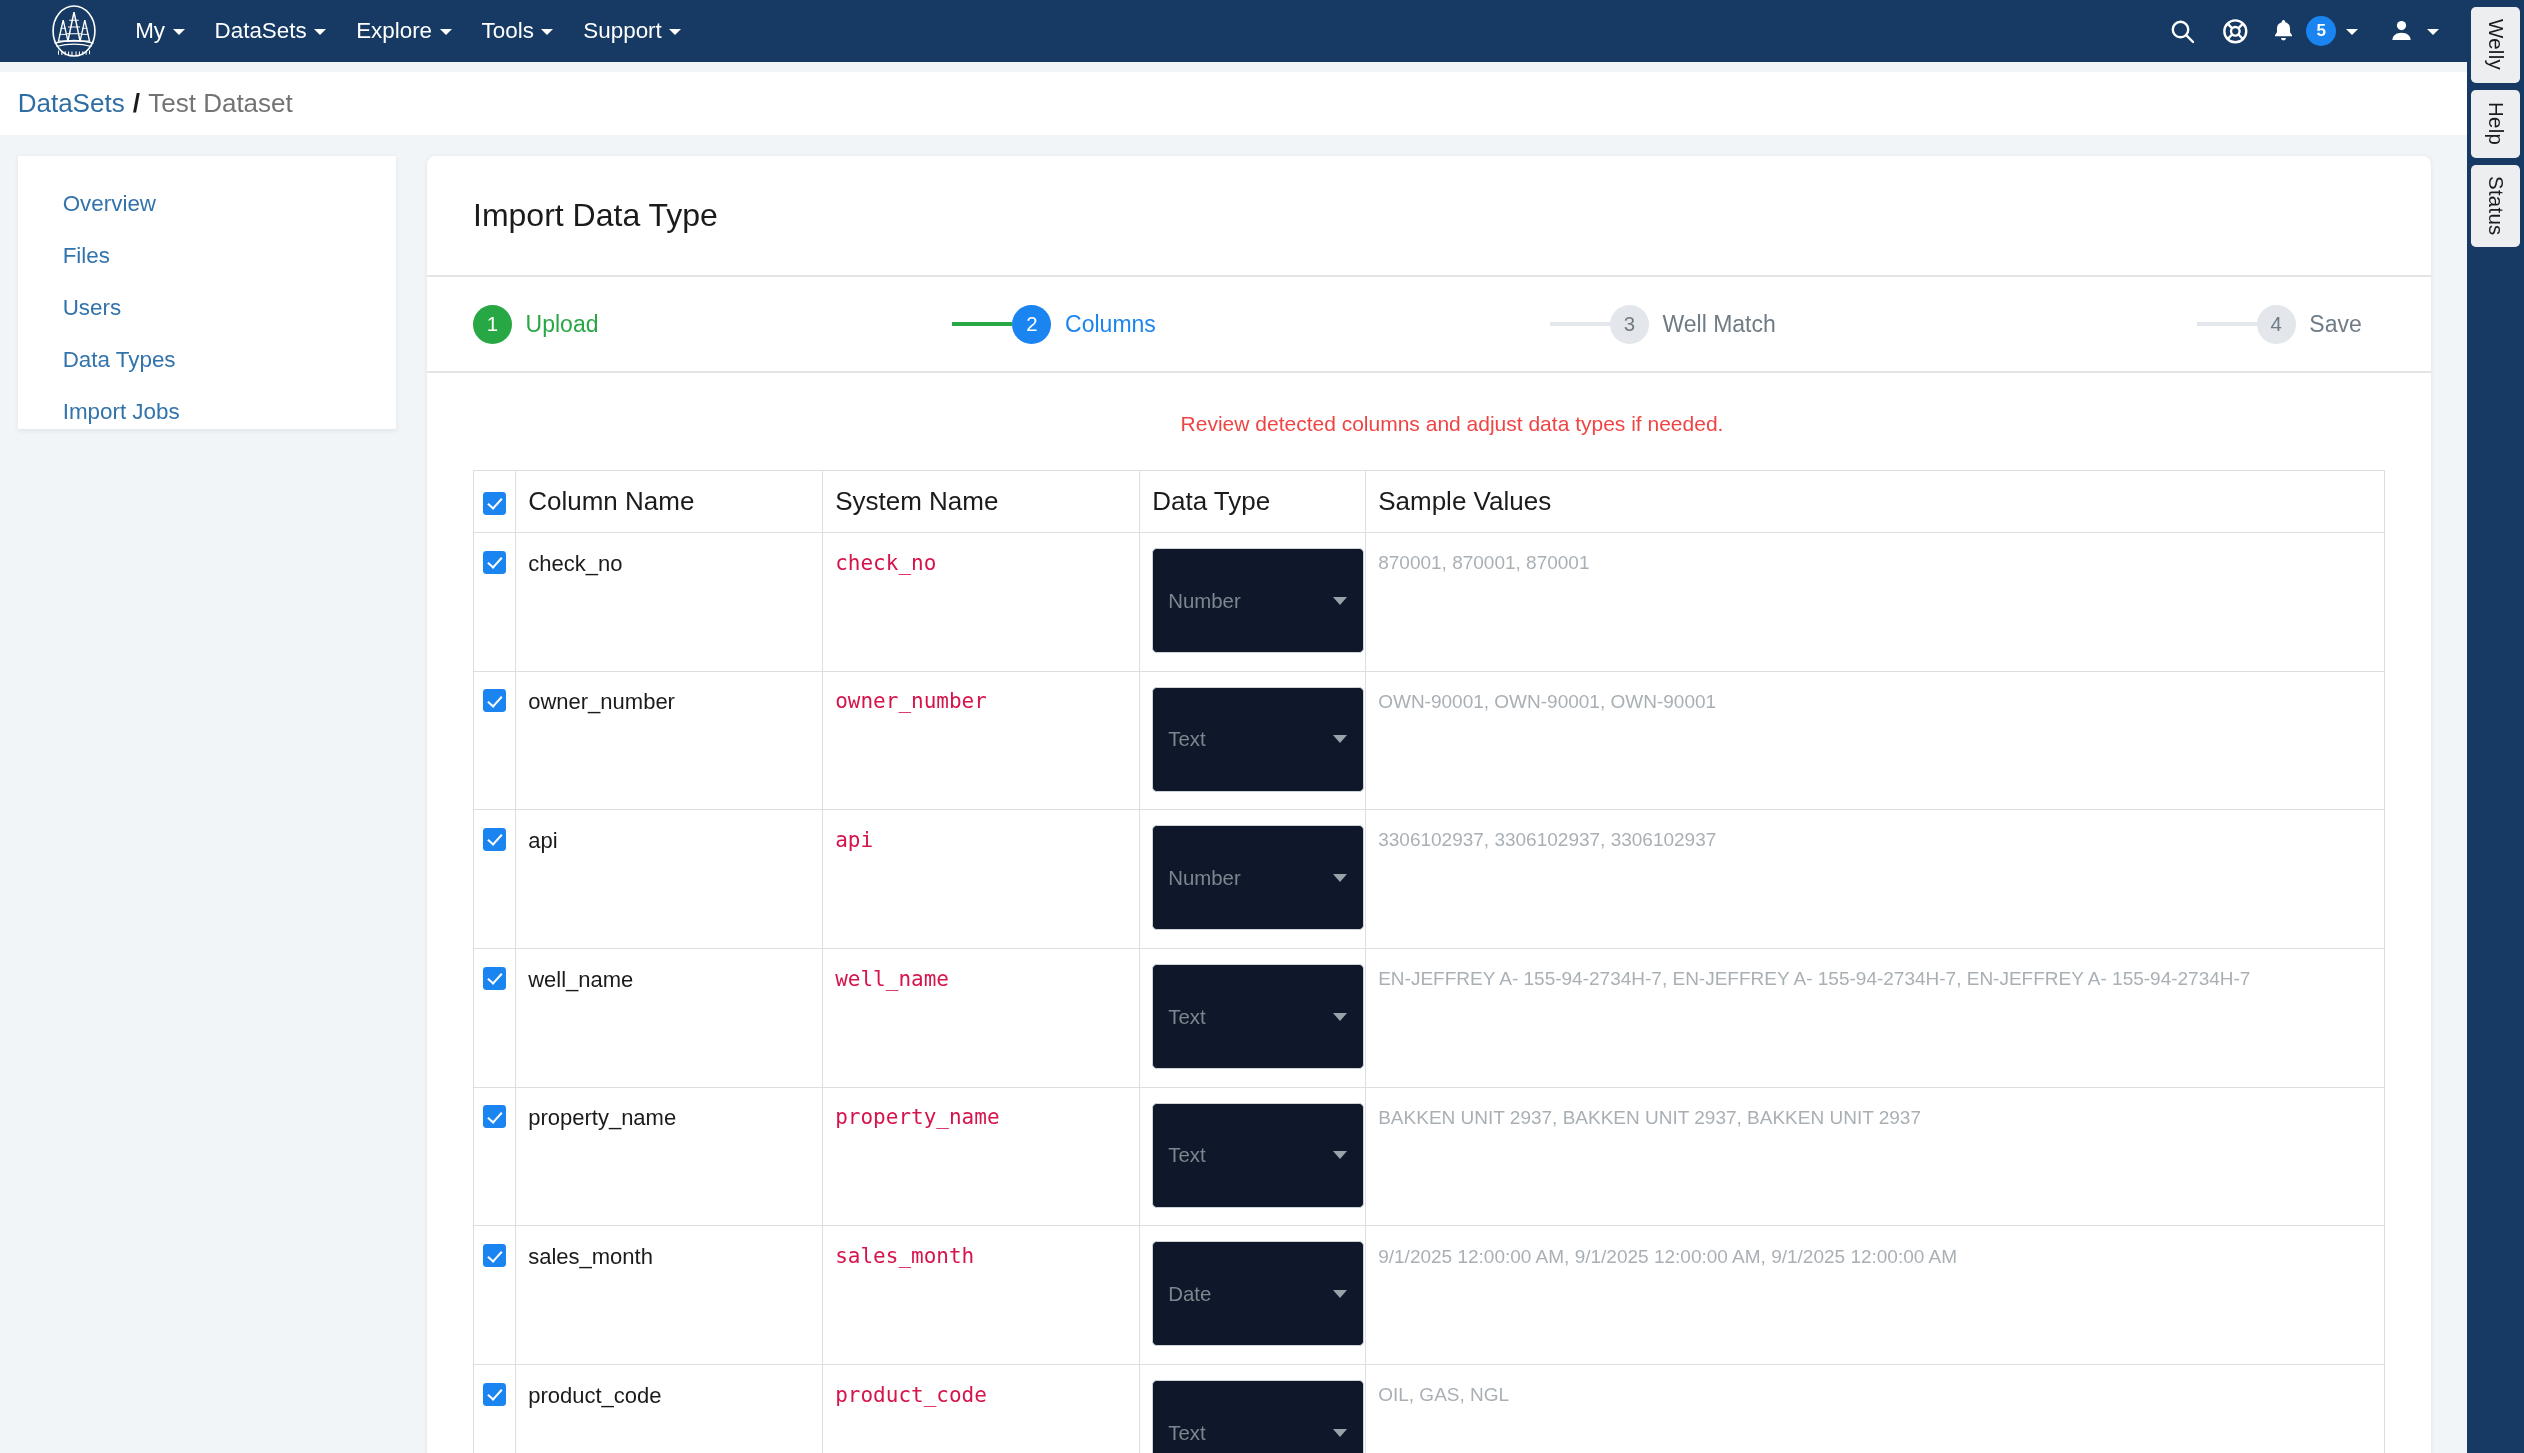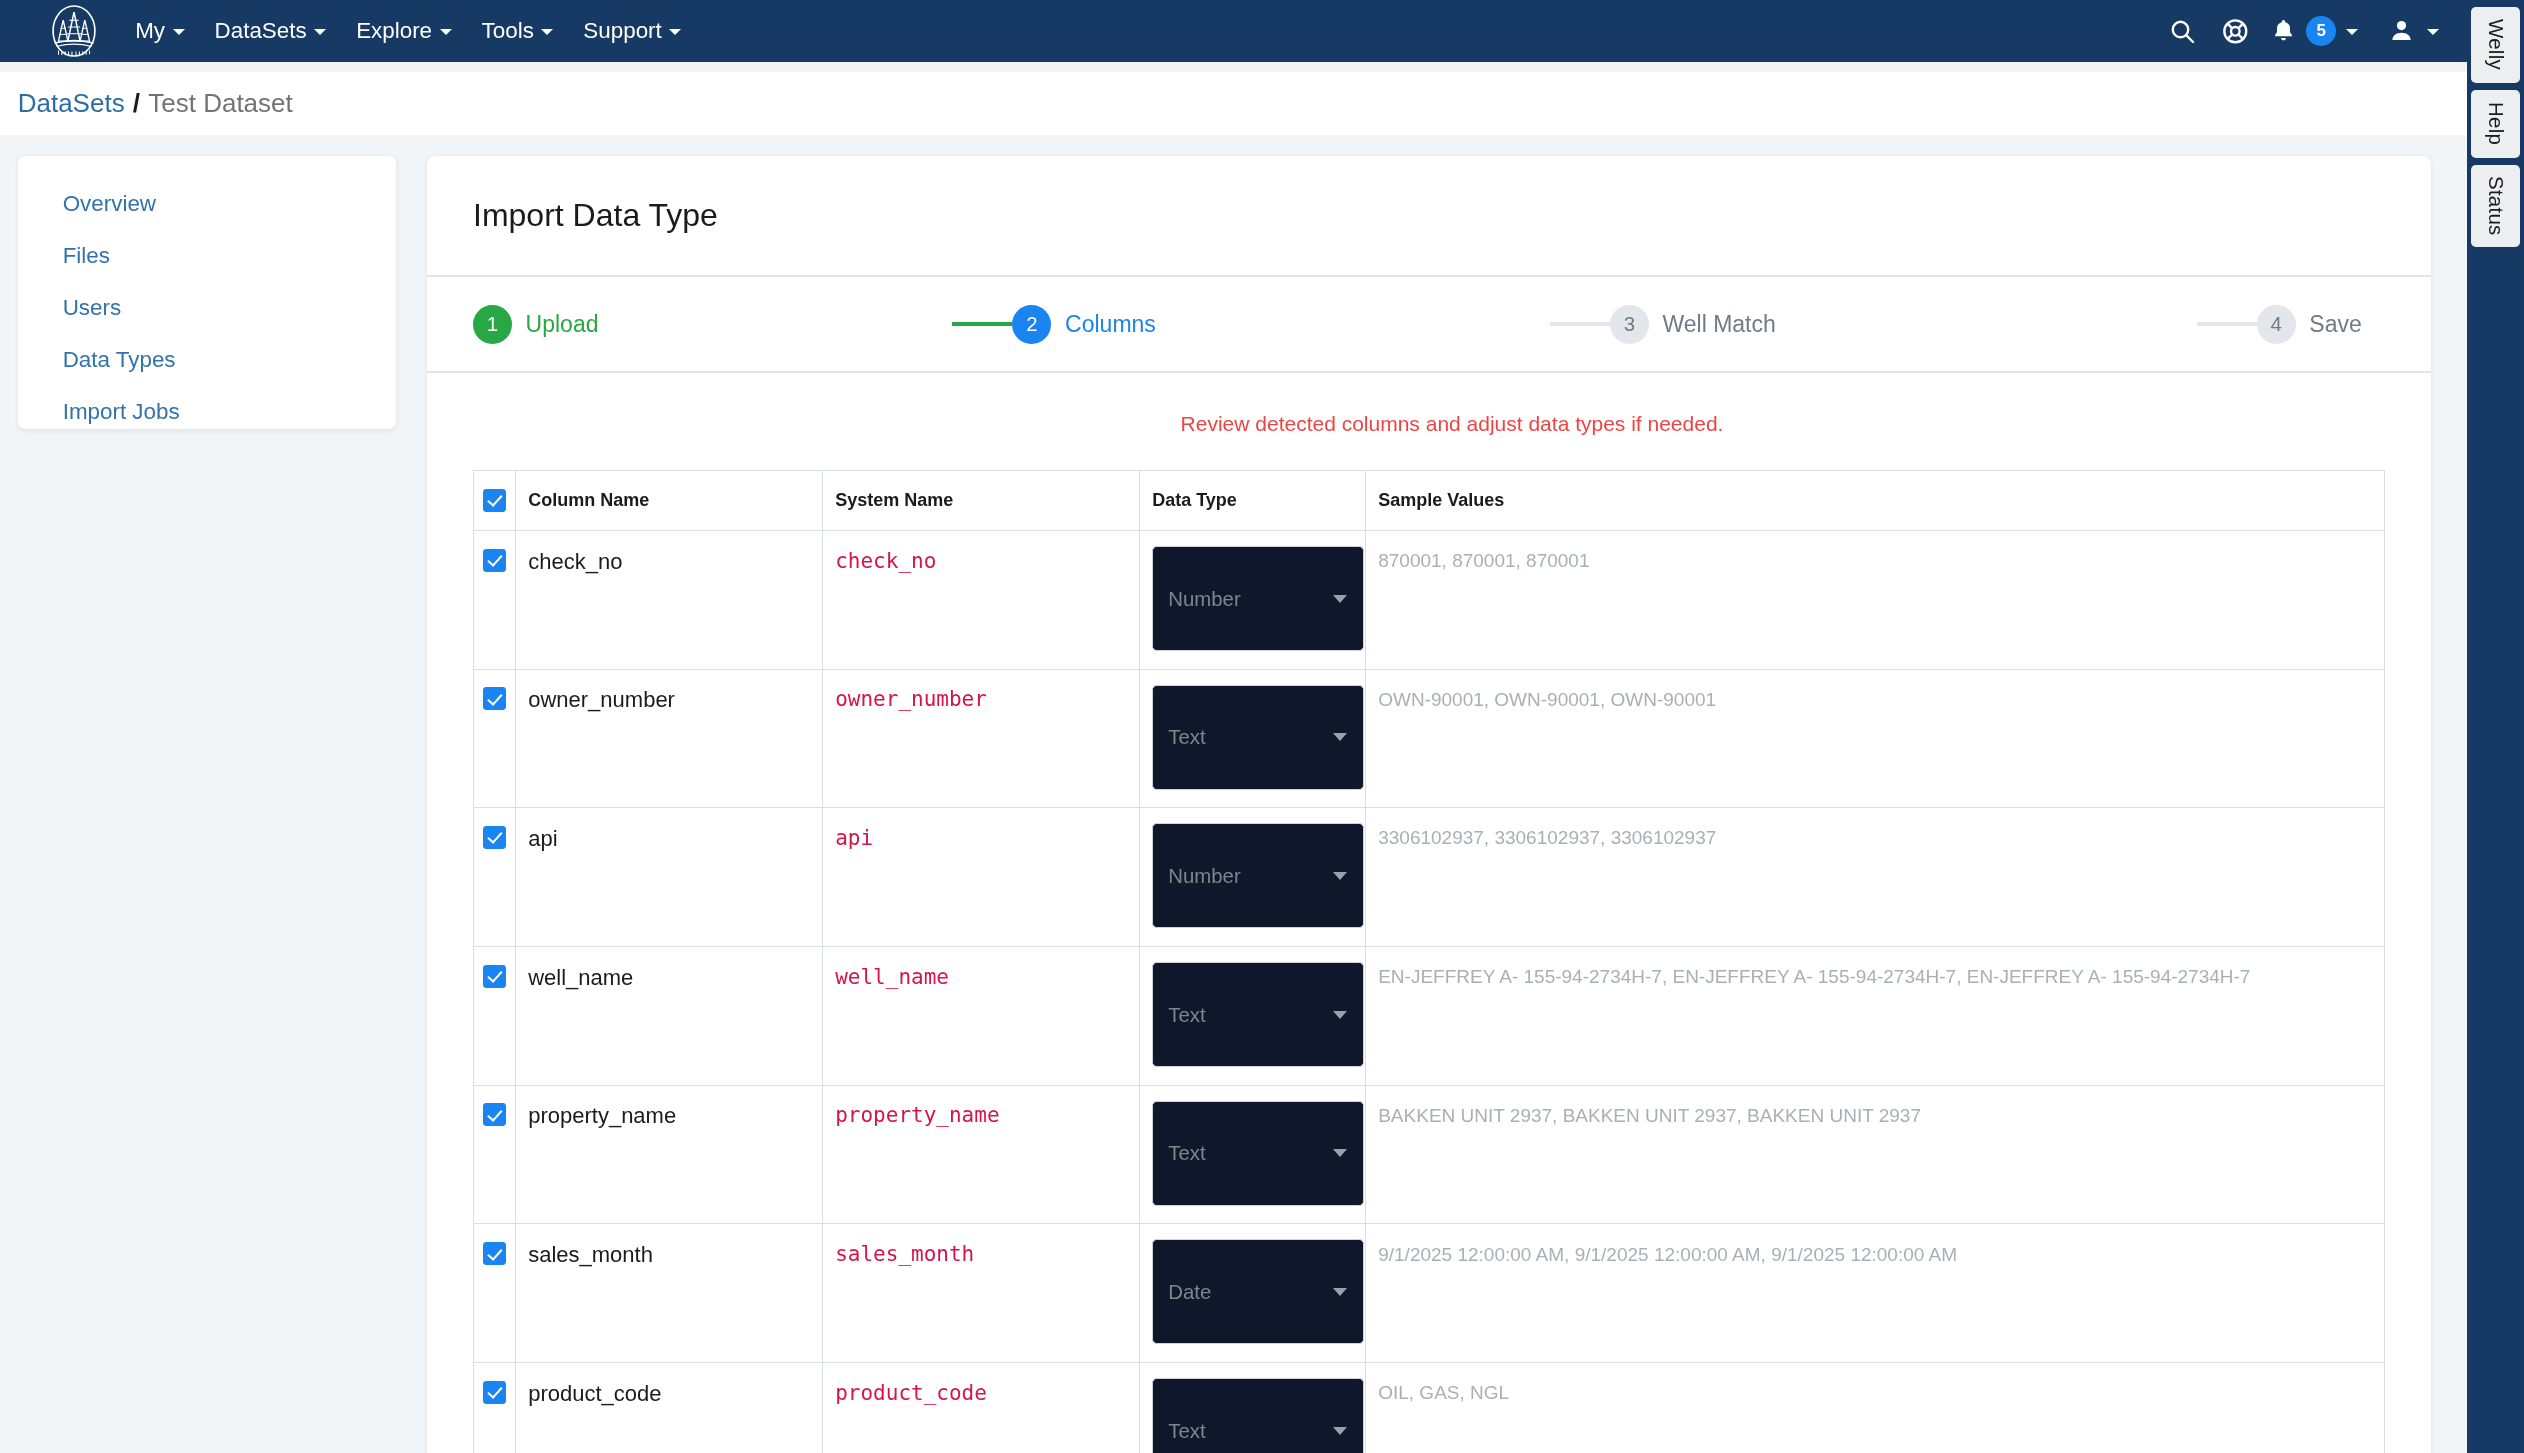--- a/index.html
+++ b/index.html
@@ -88,21 +88,21 @@
   .page-body {
     position: absolute; top: 135px; left: 0;
     width: 2468px; height: 1319px;
     background: #f1f5f8;
   }
 
   
   .side-card {
     position: absolute; left: 17.7px; top: 21px;
     width: 378px; height: 273px;
-    background: #ffffff; border-radius: 7px;
+    background: #ffffff; border-radius: 1px;
     box-shadow: 0 1.4px 4.8px rgba(16,36,60,0.08);
     padding: 35px 0 0 45px;
   }
   .side-link {
     display: block; color: #3273ac; font-size: 22.4px;
     margin-bottom: 26px; cursor: pointer;
   }
 
   
   .main-card {
@@ -156,21 +156,21 @@
   .tbl-wrap { padding: 34px 46px 0 46px; }
   table.cols { width: 100%; border-collapse: collapse; table-layout: fixed; }
   table.cols col.c-chk  { width: 42px; }
   table.cols col.c-name { width: 307px; }
   table.cols col.c-sys  { width: 317px; }
   table.cols col.c-type { width: 226px; }
   table.cols col.c-samp { width: auto; }
 
   table.cols thead th {
     text-align: left;
-    font-size: 18px; font-weight: 700; color: #1b1b1b;
+    font-size: 26px; font-weight: 400; color: #1b1b1b;
     border: 0.7px solid #dcdfe2;
     border-top: 0.7px solid #dcdfe2;
     padding: 15px 0 15px 12.2px;
     vertical-align: middle;
     height: 60px;
   }
   table.cols thead th.th-chk { padding-left: 0; text-align: center; }
 
   table.cols tbody td {
     border: 0.7px solid #dcdfe2;

